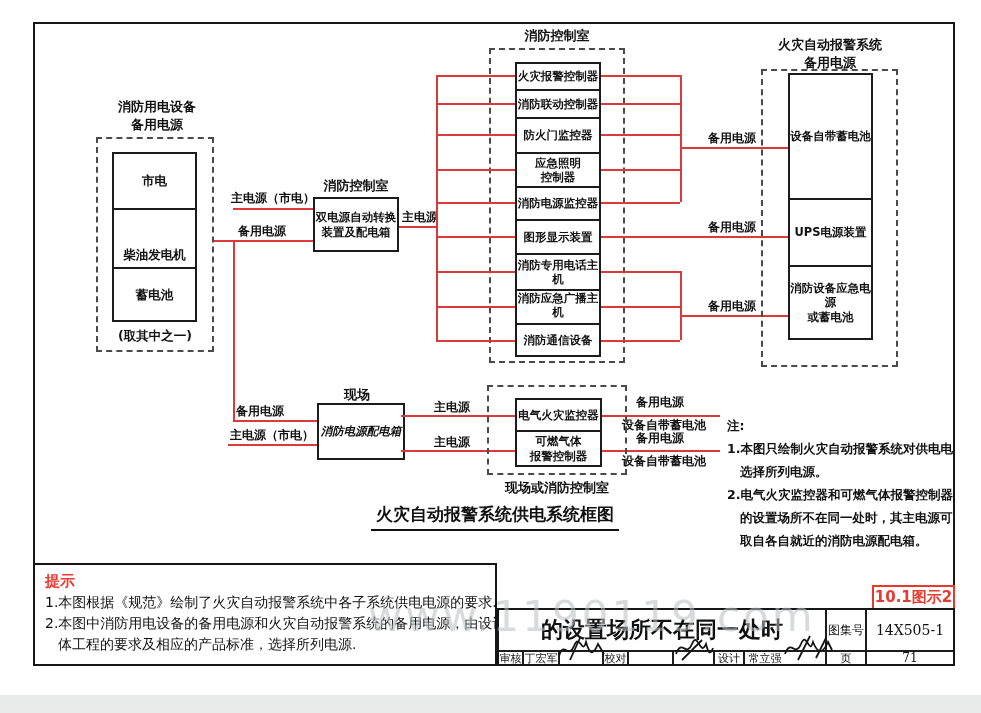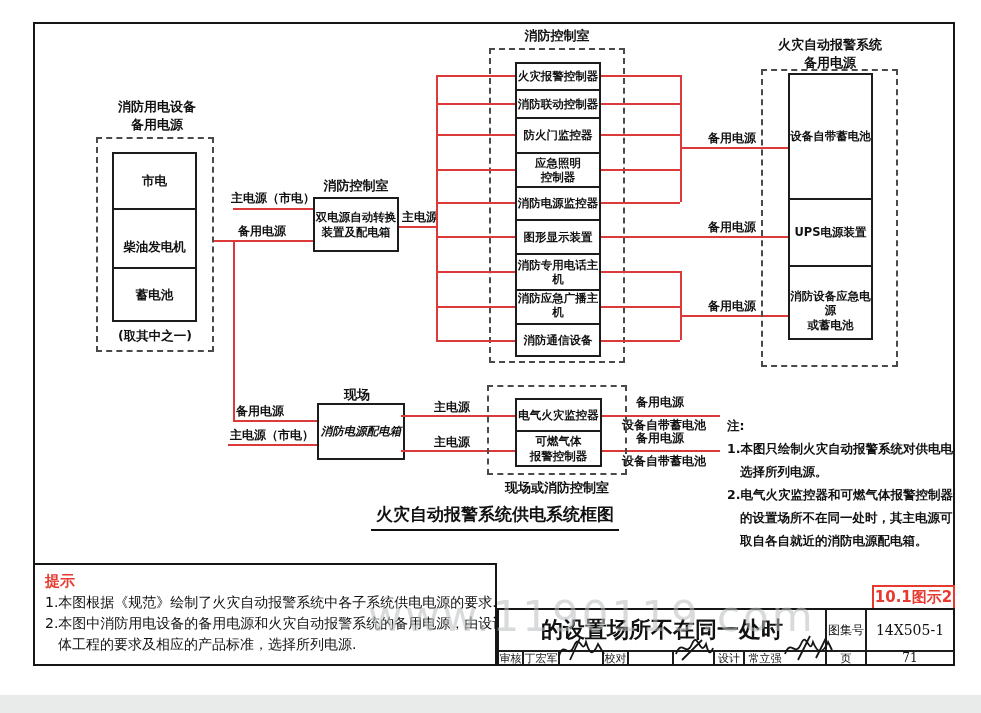--- a/index.html
+++ b/index.html
@@ -45,21 +45,21 @@
 
   <div class="frame" style="left:33px;top:22px;width:922px;height:644px;"></div>
 
   <div class="lblc pre" style="left:157px;top:98px;">消防用电设备
 备用电源</div>
   <div class="dashdot" style="left:96px;top:137px;width:118px;height:215px;"></div>
   <div class="box" style="left:112px;top:152px;width:85px;height:170px;">
     <div class="hdiv" style="top:54px;"></div>
     <div class="hdiv" style="top:113px;"></div>
     <div class="cellflex fs125" style="top:0;height:54px;">市电</div>
-    <div class="cellflex fs125" style="top:64px;height:57px;">柴油发电机</div>
+    <div class="cellflex fs125" style="top:72px;height:57px;">柴油发电机</div>
     <div class="cellflex fs125" style="top:115px;height:51px;">蓄电池</div>
   </div>
   <div class="lbl fs125" style="left:155px;top:328px;">(取其中之一)</div>
 
   <div class="hwire" style="left:233px;top:208px;width:80px;"></div>
   <div class="hwire" style="left:214px;top:240px;width:99px;"></div>
   <div class="vwire" style="left:233px;top:240px;height:180px;"></div>
   <div class="hwire" style="left:233px;top:420px;width:84px;"></div>
   <div class="hwire" style="left:228px;top:444px;width:89px;"></div>
   <div class="hwire" style="left:399px;top:226px;width:37px;"></div>
@@ -130,21 +130,21 @@
   </div>
 
   <div class="lblc pre" style="left:830px;top:36px;">火灾自动报警系统
 备用电源</div>
   <div class="dashdot" style="left:761px;top:69px;width:137px;height:298px;"></div>
   <div class="box" style="left:788px;top:73px;width:85px;height:267px;">
     <div class="hdiv" style="top:123px;"></div>
     <div class="hdiv" style="top:190px;"></div>
     <div class="cellflex fs115" style="top:0;height:123px;">设备自带蓄电池</div>
     <div class="cellflex fs115" style="top:125px;height:65px;">UPS电源装置</div>
-    <div class="cellflex fs115 pre" style="top:192px;height:71px;margin-top:8px;">消防设备应急电源
+    <div class="cellflex fs115 pre" style="top:192px;height:71px;">消防设备应急电源
 或蓄电池</div>
   </div>
 
   <div class="lblc" style="left:357px;top:386px;">现场</div>
   <div class="box" style="left:317px;top:403px;width:88px;height:57px;font-style:italic;">
     <div class="cellflex fs115" style="top:0;height:53px;">消防电源配电箱</div>
   </div>
 
   <div class="hwire" style="left:401px;top:415px;width:114px;"></div>
   <div class="hwire" style="left:401px;top:450px;width:114px;"></div>

